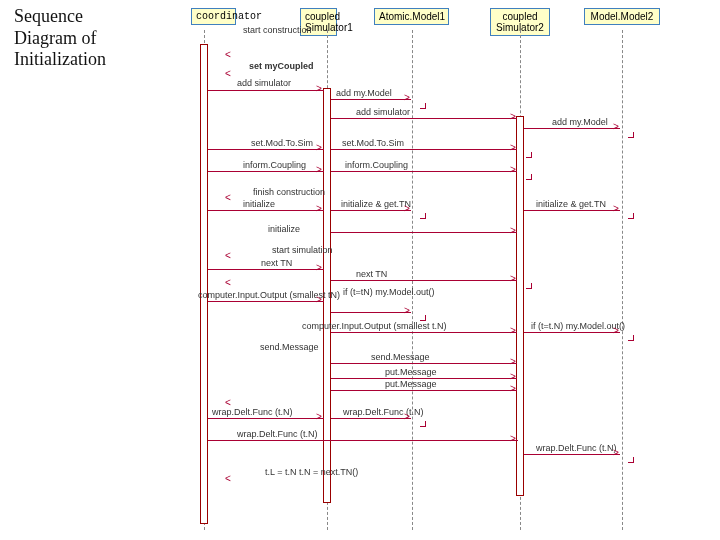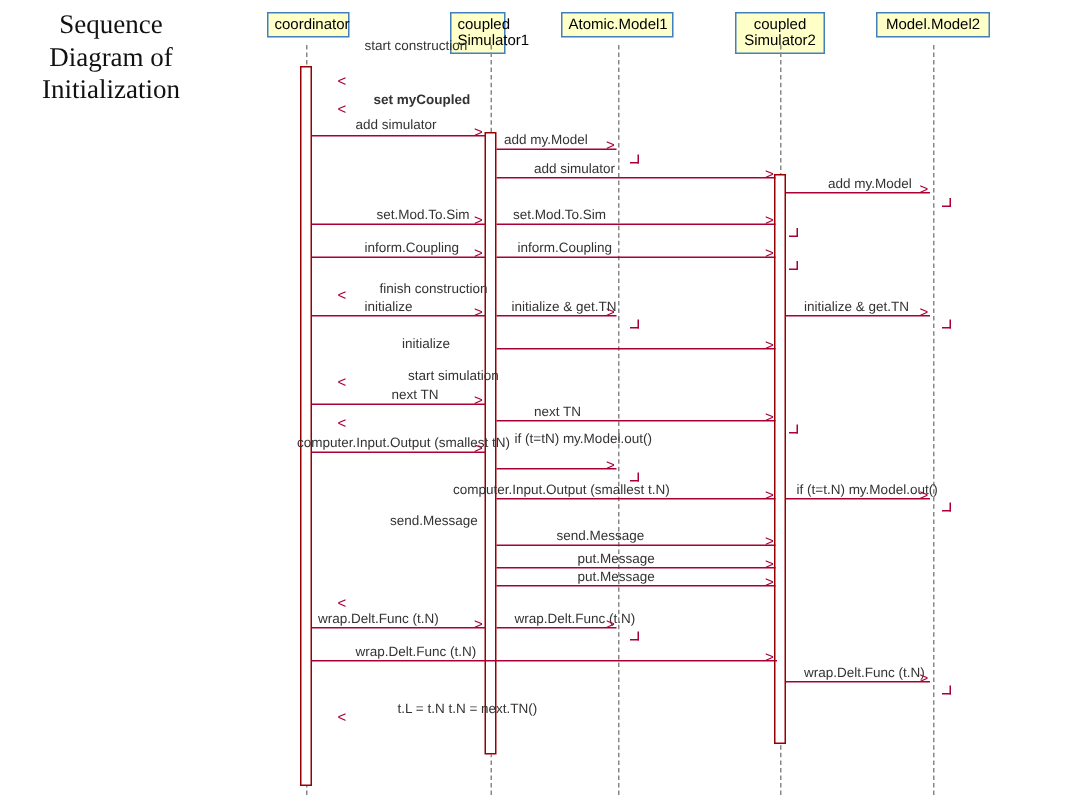--- a/index.html
+++ b/index.html
@@ -1,32 +1,32 @@
 <!DOCTYPE html>
 <html><head>
 <meta charset="utf-8">
 <style>
   * { box-sizing: border-box; margin: 0; padding: 0; }
   body { width: 720px; height: 540px; background: #fff; font-family: Arial, sans-serif; position: relative; overflow: hidden; }
-  .title { position: absolute; top: 6px; left: 14px; font-size: 18px; font-family: "Times New Roman", serif; color: #111; line-height: 1.2; text-align: center; width: 120px; }
+  .title { position: absolute; top: 6px; left: 14px; font-size: 18px; font-family: "Times New Roman", serif; color: #111; line-height: 1.2; text-align: left; width: 120px; }
   .participant { position: absolute; top: 8px; background: #ffffc8; border: 1px solid #4080bf; font-size: 10px; color: #000; text-align: center; padding: 2px 4px; line-height: 1.1; }
   .lifeline { position: absolute; top: 30px; bottom: 10px; width: 0; border-left: 1px dashed #888; }
   .activation { position: absolute; width: 8px; background: #fff; border: 1px solid #900; }
   .msg { position: absolute; height: 1px; background: #aa0033; }
   .msg-label { position: absolute; font-size: 9px; color: #333; white-space: nowrap; }
   .arrow-r { position: absolute; font-size: 10px; color: #aa0033; line-height: 1; }
   .arrow-l { position: absolute; font-size: 10px; color: #aa0033; line-height: 1; }
   .return { position: absolute; width: 6px; height: 6px; border-right: 1px solid #aa0033; border-bottom: 1px solid #aa0033; }
 </style>
 </head>
 <body>
 
 <div class="title">Sequence Diagram of Initialization</div>
 
-<div class="participant" style="left:178px; width:55px;">coordinator</div>
+<div class="participant" style="left:191px; width:45px;font-family:Liberation Mono, monospace;">coordinator</div>
 <div class="participant" style="left:300px; width:37px;">coupled Simulator1</div>
 <div class="participant" style="left:374px; width:75px;">Atomic.Model1</div>
 <div class="participant" style="left:490px; width:60px;">coupled Simulator2</div>
 <div class="participant" style="left:584px; width:76px;">Model.Model2</div>
 
 <div class="lifeline" style="left:204px;"></div>
 <div class="lifeline" style="left:327px;"></div>
 <div class="lifeline" style="left:412px;"></div>
 <div class="lifeline" style="left:520px;"></div>
 <div class="lifeline" style="left:622px;"></div>

